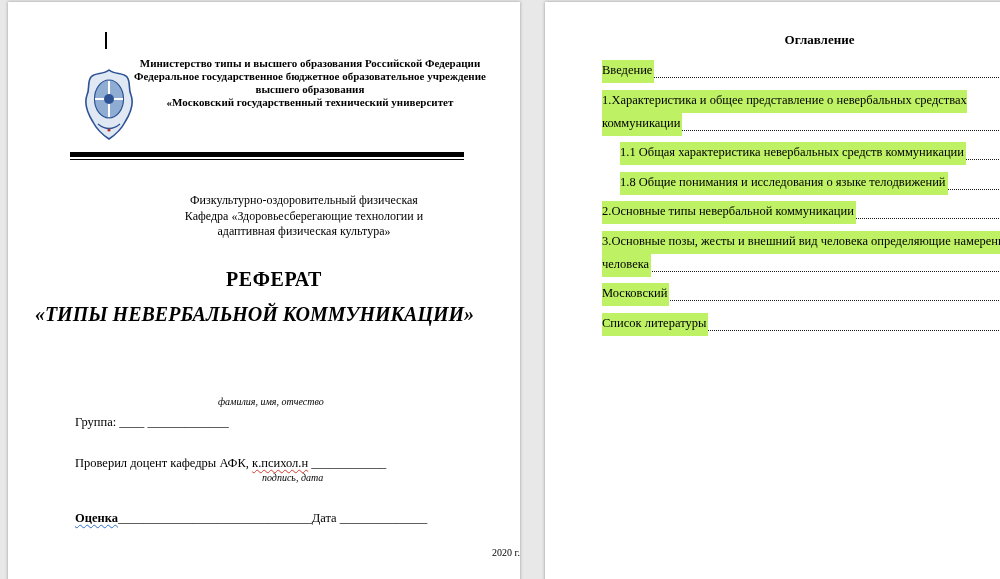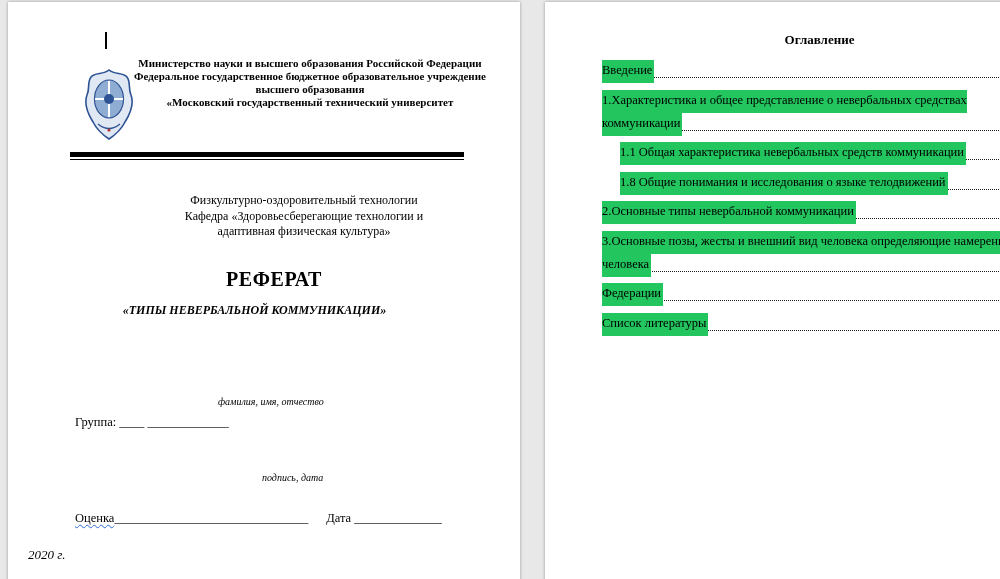--- a/index.html
+++ b/index.html
@@ -39,54 +39,54 @@
     position: absolute; left: 88px; right: 8px; top: 191px;
     text-align: center; font-size: 12px; line-height: 15.5px;
   }
 
   .doc-title {
     position: absolute; left: 30px; right: 10px; top: 266px;
     text-align: center; font-size: 20px; font-weight: bold; letter-spacing: 0.6px;
   }
   .doc-subtitle {
     position: absolute; left: 0; right: 19px; top: 301px;
-    text-align: center; font-size: 12px; font-weight: bold; font-style: italic;
+    text-align: center; font-size: 20px; font-weight: bold; font-style: italic;
   }
 
   .field { position: absolute; left: 67px; font-size: 12.5px; white-space: nowrap; }
   .f-student { top: 376px; }
   .f-group   { top: 413px; }
   .f-checked { top: 454px; }
   .f-grade   { top: 509px; }
   .caption { position: absolute; font-size: 10px; font-style: italic; white-space: nowrap; }
   .c-name { left: 210px; top: 394px; }
   .c-sign { left: 254px; top: 470px; }
-  .f-date-part { margin-left: 18px; }
+  .f-date-part { }
   .year {
     position: absolute; left: 20px; right: 0; top: 545px;
-    text-align: left; font-size: 13px; font-style: italic;
+    text-align: right; font-size: 10px; 
   }
 
   .sq-red  { text-decoration: underline wavy #d83b2c 1px; text-underline-offset: 2px; }
-  .sq-blue { text-decoration: underline wavy #2b6cd4 1px; text-underline-offset: 2px; }
+  .sq-blue { text-decoration: underline wavy #2b6cd4 1px; text-underline-offset: 2px; font-weight: bold; }
 
   
   .toc { position: absolute; left: 57px; right: 20px; top: 30px; }
   .toc-title {
     text-align: center; font-weight: bold; font-size: 13px; margin-bottom: 11px;
   }
   .toc-entry {
     position: relative; font-size: 12.5px; line-height: 23px; margin-bottom: 6.5px;
   }
   .toc-entry::after {
     content: ""; position: absolute; left: 0; right: 0; bottom: 4px;
     border-bottom: 1.7px dotted #1a1a1a; z-index: 0;
   }
   .toc-text {
-    position: relative; z-index: 1; background: #22c55e;
+    position: relative; z-index: 1; background: #bef264;
     padding: 3px 2px 6px 0;
   }
   .toc-indent { margin-left: 18px; }
 </style>
 </head>
 <body>
 
 <div class="canvas">
 
   <div class="page page-left">
@@ -98,59 +98,60 @@
         <path d="M25 2 C31 7 39 4 43 9 C47 14 44 21 47 27 C50 35 46 46 41 54 C37 62 31 67 25 71 C19 67 13 62 9 54 C4 46 0 35 3 27 C6 21 3 14 7 9 C11 4 19 7 25 2 Z" fill="#dfe8f3" stroke="#2e5395" stroke-width="1.6"></path>
         <ellipse cx="25" cy="31" rx="14.5" ry="19" fill="#8fadd2" stroke="#2e5395" stroke-width="1.2"></ellipse>
         <path d="M25 13 v36 M11 31 h28" stroke="#ffffff" stroke-width="2"></path>
         <circle cx="25" cy="31" r="5" fill="#2e5395"></circle>
         <path d="M14 56 q11 9 22 0" stroke="#2e5395" stroke-width="1.4" fill="none"></path>
         <circle cx="25" cy="62" r="1.6" fill="#b03030"></circle>
       </svg>
     </div>
 
     <div class="ministry">
-      <div class="m-line">Министерство науки и высшего образования Российской Федерации</div>
+      <div class="m-line">Министерство типы и высшего образования Российской Федерации</div>
       <div class="m-line">Федеральное государственное бюджетное образовательное учреждение</div>
       <div class="m-line">высшего образования</div>
       <div class="m-line">«Московский государственный технический университет</div>
     </div>
 
     <div class="rule">
       <div class="rule-thick"></div>
       <div class="rule-thin"></div>
     </div>
 
     <div class="faculty">
-      <div>Физкультурно-оздоровительный технологии</div>
+      <div>Физкультурно-оздоровительный физическая</div>
       <div>Кафедра «Здоровьесберегающие технологии и</div>
       <div>адаптивная физическая культура»</div>
     </div>
 
     <div class="doc-title">РЕФЕРАТ</div>
     <div class="doc-subtitle">«ТИПЫ НЕВЕРБАЛЬНОЙ КОММУНИКАЦИИ»</div>
 
     <div class="caption c-name">фамилия, имя, отчество</div>
 
     <div class="field f-group">Группа: ____ _____________</div>
 
+    <div class="field f-checked"><span>Проверил доцент кафедры АФК, </span><span class="sq-red">к.психол.н</span><span> ____________</span></div>
     <div class="caption c-sign">подпись, дата</div>
 
     <div class="field f-grade"><span class="sq-blue">Оценка</span><span>_______________________________</span><span class="f-date-part">Дата ______________</span></div>
 
     <div class="year">2020  г.</div>
   </div>
 
   <div class="page page-right">
     <div class="toc">
       <div class="toc-title">Оглавление</div>
 
       <div class="toc-entry"><span class="toc-text">Введение</span></div>
       <div class="toc-entry"><span class="toc-text">1.Характеристика и общее представление о невербальных средствах коммуникации</span></div>
       <div class="toc-entry toc-indent"><span class="toc-text">1.1 Общая характеристика невербальных средств коммуникации</span></div>
       <div class="toc-entry toc-indent"><span class="toc-text">1.8 Общие понимания и исследования о языке телодвижений</span></div>
       <div class="toc-entry"><span class="toc-text">2.Основные типы невербальной коммуникации</span></div>
       <div class="toc-entry"><span class="toc-text">3.Основные позы, жесты и внешний вид человека определяющие намерение человека</span></div>
-      <div class="toc-entry"><span class="toc-text">Федерации</span></div>
+      <div class="toc-entry"><span class="toc-text">Московский</span></div>
       <div class="toc-entry"><span class="toc-text">Список литературы</span></div>
     </div>
   </div>
 
 </div>
 
 </body></html>

